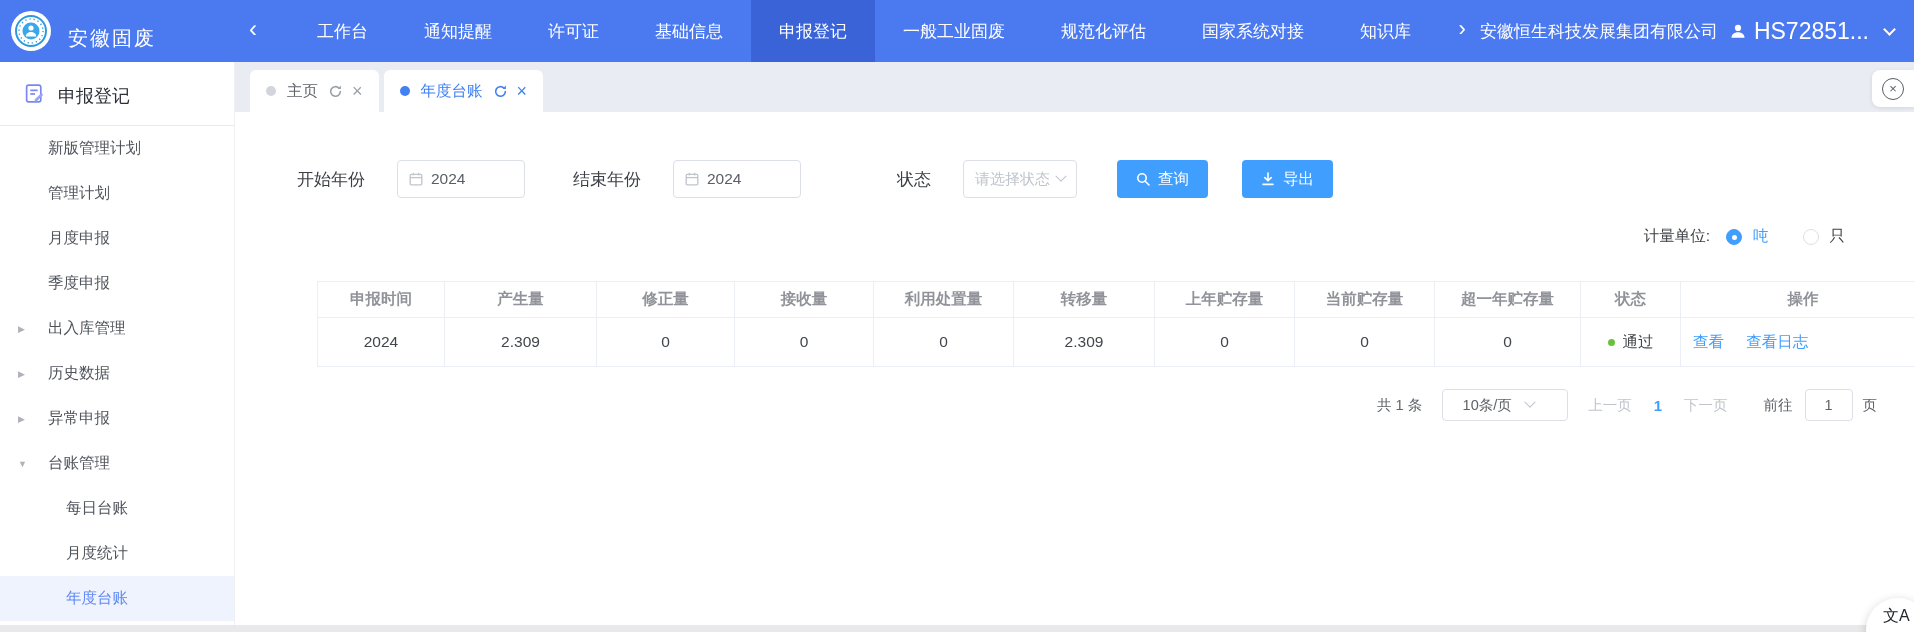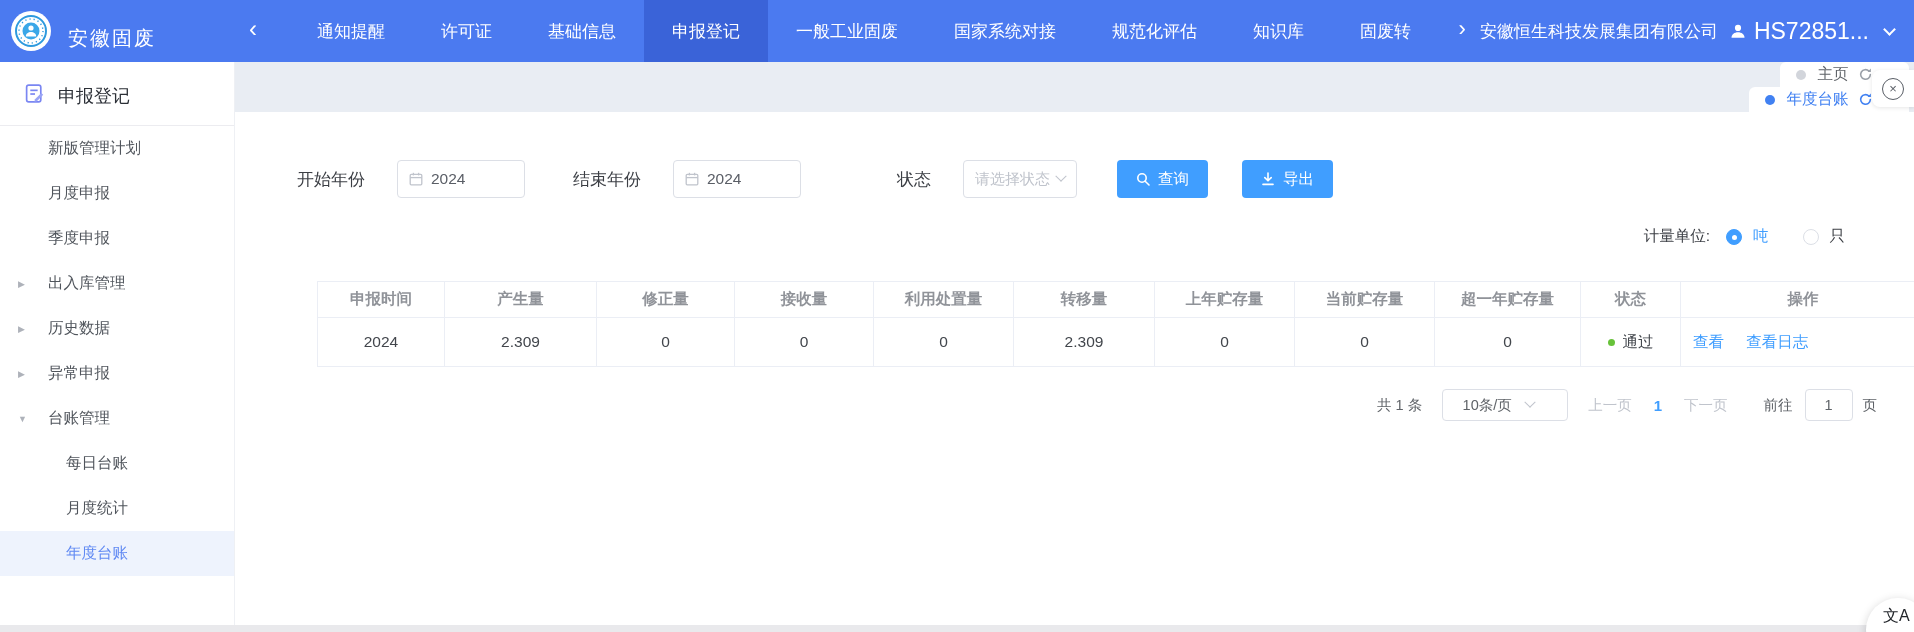--- a/index.html
+++ b/index.html
@@ -33,21 +33,21 @@
   .side-divider { height: 1px; background: #ececf0; }
   .side-item { height: 45px; display: flex; align-items: center; font-size: 15.5px; color: #50555c;
                cursor: pointer; position: relative; padding-left: 48px; }
   .side-item .caret { position: absolute; left: 18px; top: 50%; transform: translateY(-50%);
                       font-size: 9px; color: #aeb2ba; }
   .side-item.sub { padding-left: 66px; }
   .side-item.active { background: #eef3fd; color: #6089f3; }
 
   
   .main { flex: 1; min-width: 0; display: flex; flex-direction: column; background: #e9edf3; }
-  .tabbar { height: 50px; background: #e9edf3; display: flex; align-items: flex-end; padding-left: 15px; position: relative; flex-shrink: 0; flex-direction: column; }
+  .tabbar { height: 50px; background: #e9edf3; display: flex; align-items: flex-end; padding-left: 15px; position: relative; flex-shrink: 0; }
   .tab { height: 42px; background: #fff; border-radius: 6px 6px 0 0; display: flex; align-items: center;
          padding: 0 16px; margin-right: 5px; font-size: 15.5px; color: #5f6368; cursor: pointer; }
   .tab-dot { width: 10px; height: 10px; border-radius: 50%; background: #d2d5db; margin-right: 11px; }
   .tab.active { color: #4181f2; }
   .tab.active .tab-dot { background: #4181f2; }
   .tab-refresh { display: flex; margin-left: 11px; color: #9aa0a8; cursor: pointer; }
   .tab.active .tab-refresh { color: #4181f2; }
   .tab-close { margin-left: 10px; font-size: 18px; line-height: 1; color: #9aa0a8; cursor: pointer; }
   .tab.active .tab-close { color: #4181f2; }
   .close-box { position: absolute; right: 0; top: 8px; width: 42px; height: 37px; background: #fff;
@@ -135,20 +135,23 @@
         <circle cx="21" cy="21" r="8.5" fill="#3aa7e8"></circle>
         <circle cx="21" cy="18" r="2.6" fill="#ffffff"></circle>
         <path d="M15.8 26.5c0-3 2.4-4.6 5.2-4.6s5.2 1.6 5.2 4.6z" fill="#ffffff"></path>
       </svg>
     </span>
     <span class="brand-name">安徽固废</span>
   </div>
   <span class="collapse-chevron">‹</span>
   <div class="nav-items">
 
+      <div class="nav-item">
+        <span>工作台</span>
+      </div>
 
       <div class="nav-item">
         <span>通知提醒</span>
       </div>
 
       <div class="nav-item">
         <span>许可证</span>
       </div>
 
       <div class="nav-item">
@@ -157,25 +160,25 @@
 
       <div class="nav-item active">
         <span>申报登记</span>
       </div>
 
       <div class="nav-item">
         <span>一般工业固废</span>
       </div>
 
       <div class="nav-item">
+        <span>规范化评估</span>
+      </div>
+
+      <div class="nav-item">
         <span>国家系统对接</span>
-      </div>
-
-      <div class="nav-item">
-        <span>规范化评估</span>
       </div>
 
       <div class="nav-item">
         <span>知识库</span>
       </div>
 
       <div class="nav-item">
         <span>固废转</span>
       </div>
 
@@ -208,20 +211,24 @@
       </span>
       <span class="side-title">申报登记</span>
     </div>
     <div class="side-divider"></div>
 
       <div class="side-item">
         <span class="caret"></span>
         <span>新版管理计划</span>
       </div>
 
+      <div class="side-item">
+        <span class="caret"></span>
+        <span>管理计划</span>
+      </div>
 
       <div class="side-item">
         <span class="caret"></span>
         <span>月度申报</span>
       </div>
 
       <div class="side-item">
         <span class="caret"></span>
         <span>季度申报</span>
       </div>

